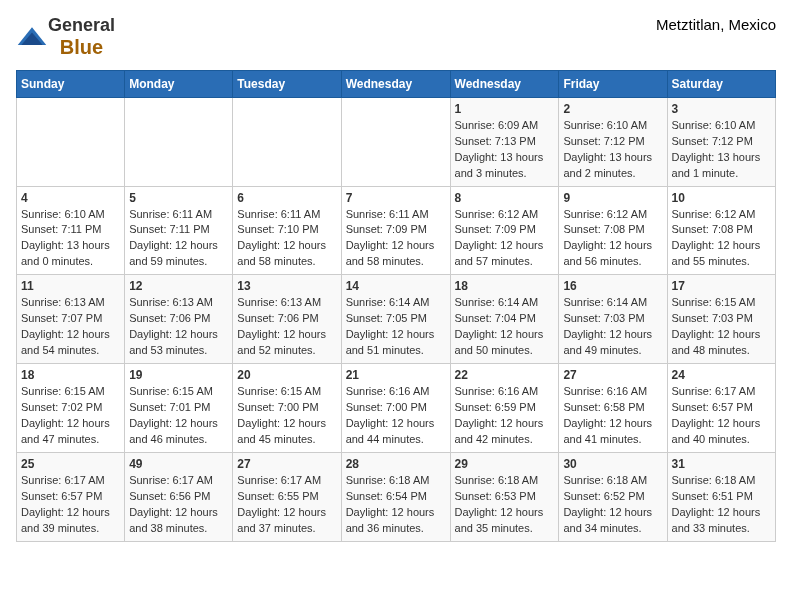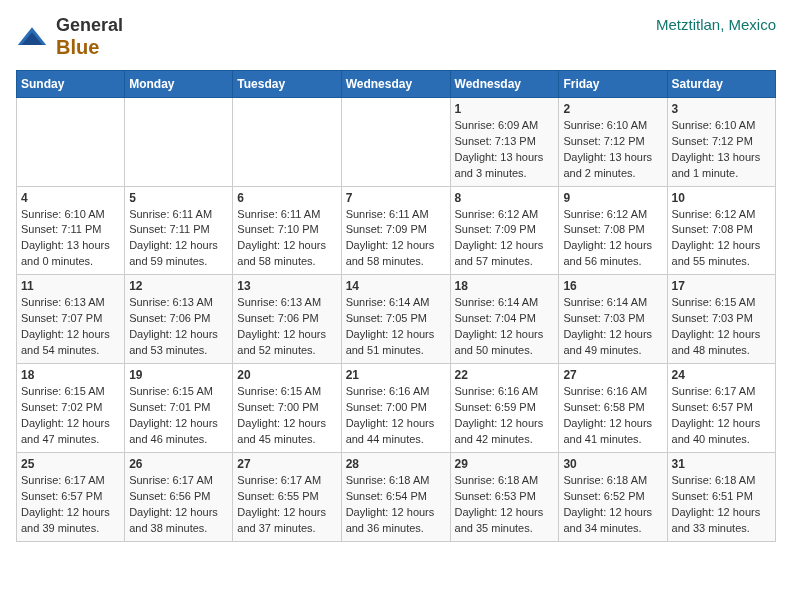--- a/index.html
+++ b/index.html
@@ -12,42 +12,43 @@
     }
     .header {
       display: flex;
       justify-content: space-between;
       align-items: flex-start;
       margin-bottom: 12px;
     }
     .logo {
       display: flex;
       align-items: center;
-      gap: 8px;
+      gap: 0;
+      text-align: center;
     }
     .logo-text {
       display: flex;
       flex-direction: column;
       line-height: 1.1;
     }
     .logo-icon {
       width: 32px;
       height: 28px;
     }
     .title-block {
       text-align: right;
     }
     .month-title {
       font-size: 36px;
       font-weight: normal;
       color: #333;
     }
     .location {
       font-size: 15px;
-      color: #0f766e;
+      color: #000000;
     }
     table {
       width: 100%;
       border-collapse: collapse;
       font-size: 11px;
     }
     thead tr th {
       background: #2a6db5;
       color: #fff;
       padding: 6px 4px;
@@ -271,21 +272,21 @@
         </td>
       </tr>
       <tr>
         <td>
           <div class="day-num">25</div>
           <div class="day-info" style="white-space: pre-line;">Sunrise: 6:17 AM
 Sunset: 6:57 PM
 Daylight: 12 hours and 39 minutes.</div>
         </td>
         <td>
-          <div class="day-num">26</div>
+          <div class="day-num">49</div>
           <div class="day-info" style="white-space: pre-line;">Sunrise: 6:17 AM
 Sunset: 6:56 PM
 Daylight: 12 hours and 38 minutes.</div>
         </td>
         <td>
           <div class="day-num">27</div>
           <div class="day-info" style="white-space: pre-line;">Sunrise: 6:17 AM
 Sunset: 6:55 PM
 Daylight: 12 hours and 37 minutes.</div>
         </td>

